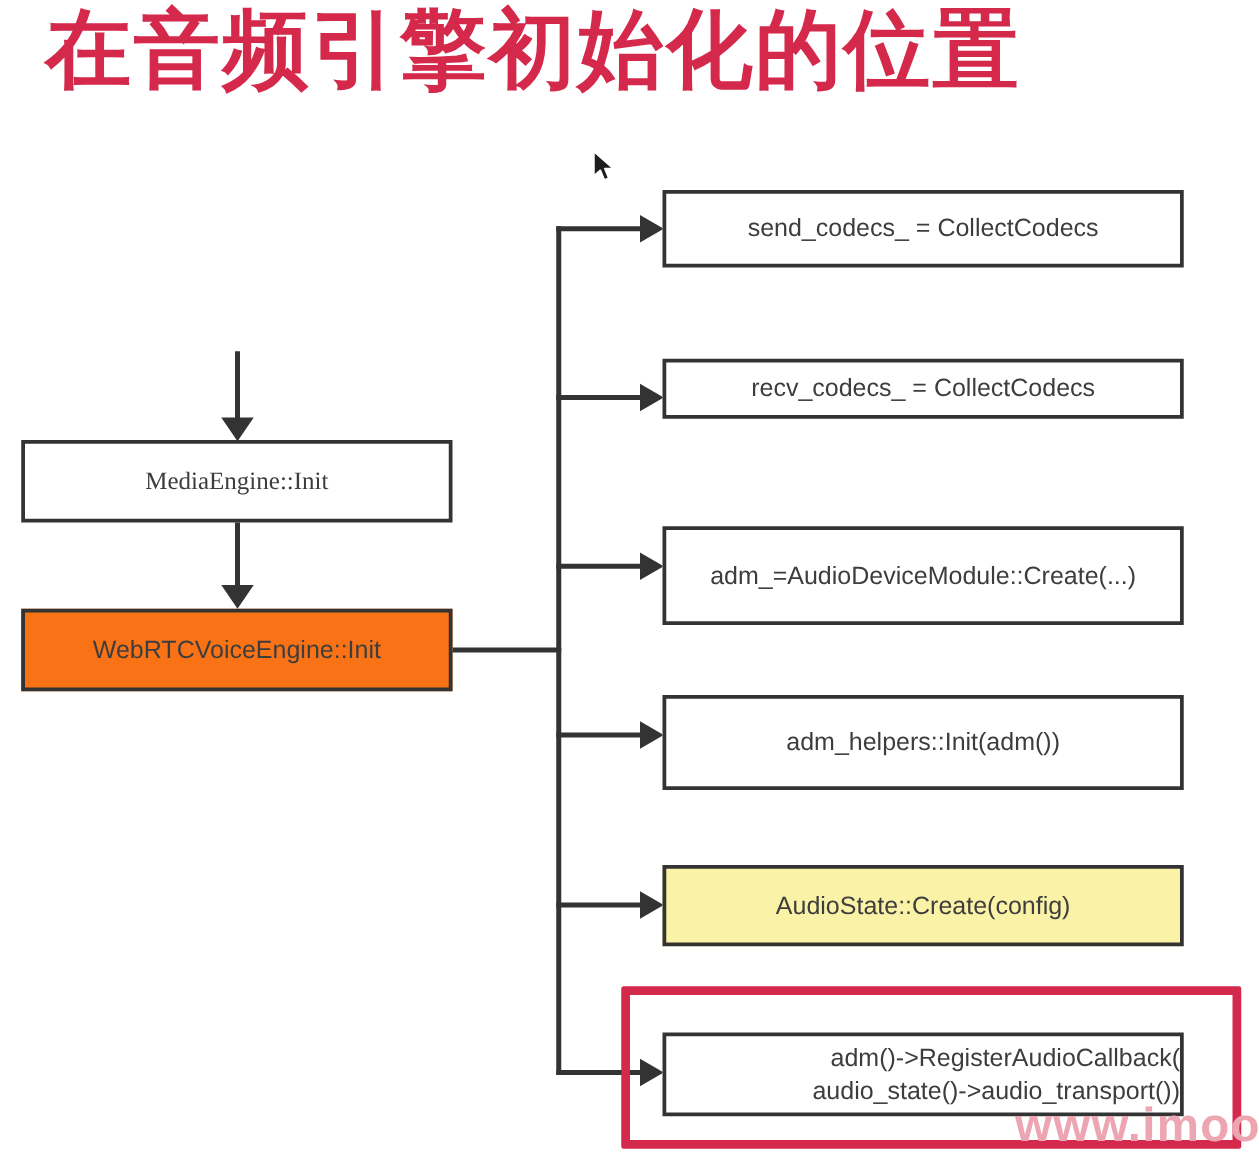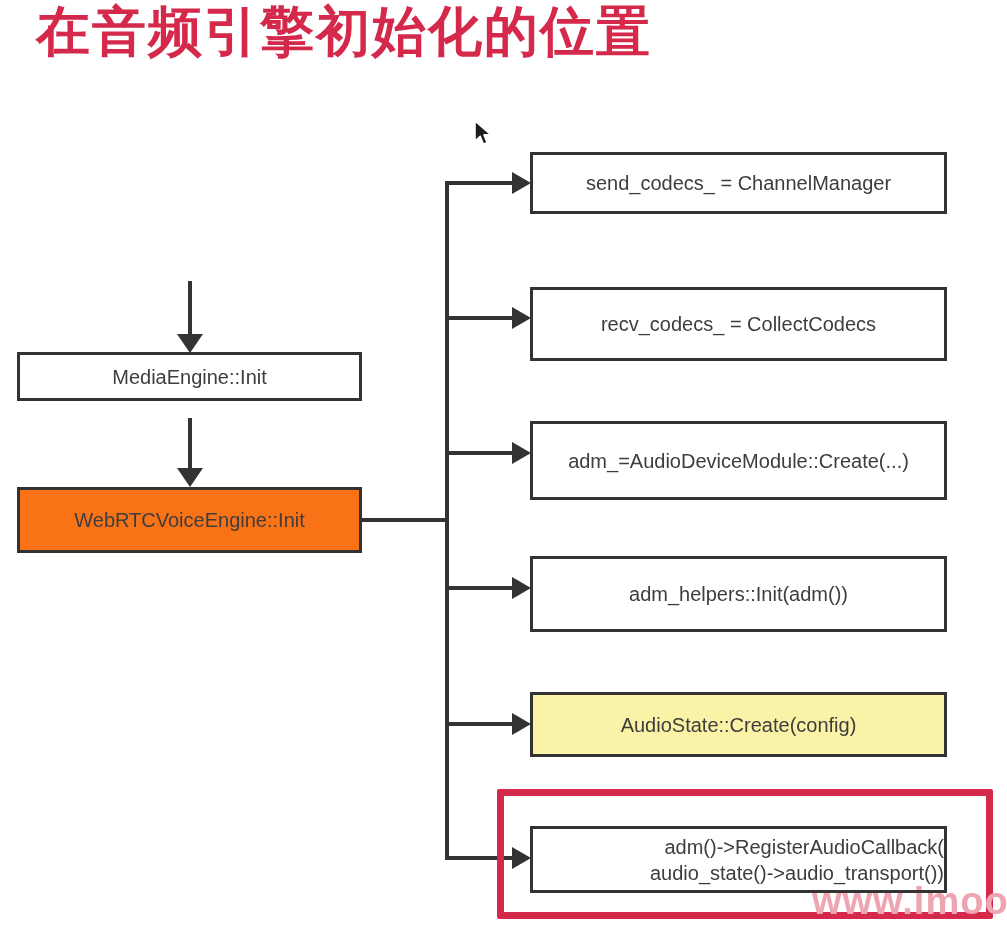--- a/index.html
+++ b/index.html
@@ -10,21 +10,21 @@
     background: #ffffff;
     overflow: hidden;
     font-family: "Liberation Sans", "DejaVu Sans", sans-serif;
   }
 
   .title {
     position: absolute;
     left: 36px;
     top: 2px;
     margin: 0;
-    font-size: 54px;
+    font-size: 69px;
     line-height: 1.1;
     font-weight: 900;
     letter-spacing: 2px;
     color: #d5294c;
     white-space: nowrap;
   }
 
   .node {
     position: absolute;
     box-sizing: border-box;
@@ -35,26 +35,26 @@
     align-items: center;
     justify-content: center;
     text-align: center;
     font-size: 20px;
     color: #3d3d3d;
     line-height: 1.3;
   }
 
   
   .l0 { left: 17px;  top: 215px; width: 345px; height: 66px; }
-  .l1 { left: 17px;  top: 352px; width: 345px; height: 49px; }
+  .l1 { left: 17px;  top: 352px; width: 345px; height: 66px; font-family: Liberation Serif, serif; }
   .l2 { left: 17px;  top: 487px; width: 345px; height: 66px; background: #f97316; }
 
   
   .r0 { left: 530px; top: 152px; width: 417px; height: 62px; }
-  .r1 { left: 530px; top: 287px; width: 417px; height: 74px; }
+  .r1 { left: 530px; top: 287px; width: 417px; height: 48px; }
   .r2 { left: 530px; top: 421px; width: 417px; height: 79px; }
   .r3 { left: 530px; top: 556px; width: 417px; height: 76px; }
   .r4 { left: 530px; top: 692px; width: 417px; height: 65px; background: #faf2a6; }
   .r5 { left: 530px; top: 826px; width: 417px; height: 67px; align-items: flex-end; }
 
   .line { position: absolute; background: #333333; }
   .ah-down {
     position: absolute; width: 0; height: 0;
     border-left: 13px solid transparent;
     border-right: 13px solid transparent;
@@ -144,21 +144,21 @@
   <div class="line b2"></div>
   <div class="ah-right b2h"></div>
   <div class="line b3"></div>
   <div class="ah-right b3h"></div>
   <div class="line b4"></div>
   <div class="ah-right b4h"></div>
   <div class="line b5"></div>
   <div class="ah-right b5h"></div>
 
   <div class="node r0">
-    <span>send_codecs_ = ChannelManager</span>
+    <span>send_codecs_ = CollectCodecs</span>
   </div>
   <div class="node r1">
     <span>recv_codecs_ = CollectCodecs</span>
   </div>
   <div class="node r2">
     <span>adm_=AudioDeviceModule::Create(...)</span>
   </div>
   <div class="node r3">
     <span>adm_helpers::Init(adm())</span>
   </div>

